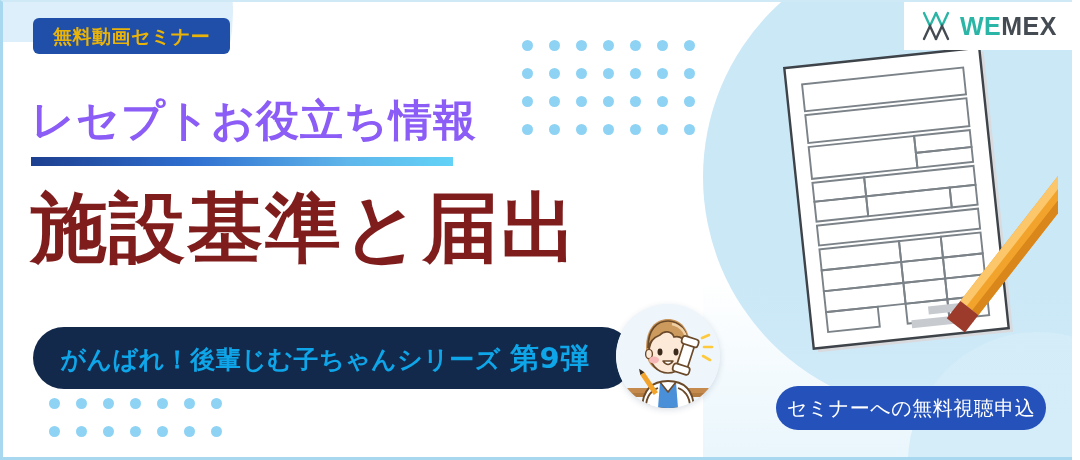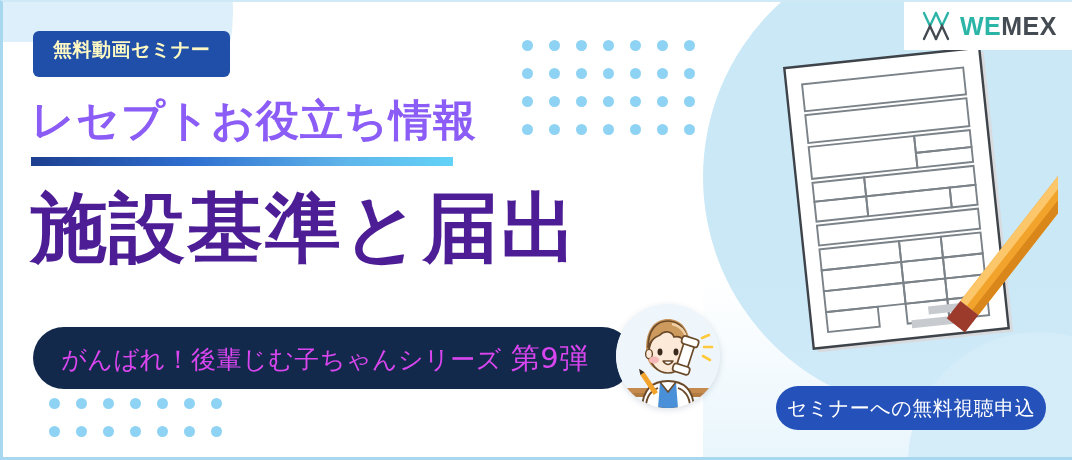--- a/index.html
+++ b/index.html
@@ -50,55 +50,55 @@
   .dots span{border-radius:50%;background:#8fd3f4;display:block;}
   #dots-top{left:519px;top:38px;grid-template-columns:repeat(7,27px);grid-template-rows:repeat(4,28px);}
   #dots-top span{width:11px;height:11px;}
   #dots-bottom{left:46px;top:396px;grid-template-columns:repeat(7,27px);grid-template-rows:repeat(2,28px);}
   #dots-bottom span{width:11px;height:11px;}
 
   
   .content{position:absolute;left:0;top:0;width:700px;height:460px;}
 
   .badge{
-    position:absolute;left:30px;top:29px;
-    background:#1f4fa8;color:#fef9c3;
+    position:absolute;left:30px;top:16px;
+    background:#1f4fa8;color:#eab308;
     border-radius:6px;
-    padding:9px 20px 18px 20px;
+    padding:9px 20px 8px 20px;
     font-size:19px;font-weight:bold;letter-spacing:.5px;
     line-height:1;white-space:nowrap;
     font-family:"DejaVu Sans","Liberation Sans",sans-serif;
   }
 
   .subhead{
     position:absolute;left:28px;top:97px;
     color:#8b5cf6;font-size:43px;font-weight:bold;
     letter-spacing:1px;line-height:1;white-space:nowrap;
     font-family:"DejaVu Sans","Liberation Sans",sans-serif;
   }
   .rule{
     position:absolute;left:28px;top:155px;width:422px;height:9px;
     background:linear-gradient(90deg,#1d3f8f 0%,#2f6fd0 38%,#5fb6ea 75%,#62d2f7 100%);
   }
 
   .headline{
     position:absolute;left:28px;top:188px;
-    color:#4c1d95;font-size:76px;font-weight:bold;
+    color:#7f1d1d;font-size:76px;font-weight:bold;
     letter-spacing:2px;line-height:1;white-space:nowrap;
     font-family:"DejaVu Sans","Liberation Sans",sans-serif;
   }
 
   .series-pill{
     position:absolute;left:30px;top:325px;width:600px;height:62px;
     background:#13294b;border-radius:31px;
     display:flex;align-items:center;justify-content:center;
     box-sizing:border-box;padding:0 26px 0 10px;
   }
   .series-text{
-    color:#d946ef;font-size:25px;font-weight:normal;white-space:nowrap;
+    color:#0ea5e9;font-size:25px;font-weight:bold;white-space:nowrap;
     letter-spacing:.5px;line-height:1;
     font-family:"DejaVu Sans","Liberation Sans",sans-serif;
   }
   .series-text .vol{font-size:29px;margin-left:9px;}
 
   
   .avatar{
     position:absolute;left:613px;top:302px;width:104px;height:104px;
     border-radius:50%;background:#eef5fb;
     box-shadow:0 2px 6px rgba(30,60,100,.16);

